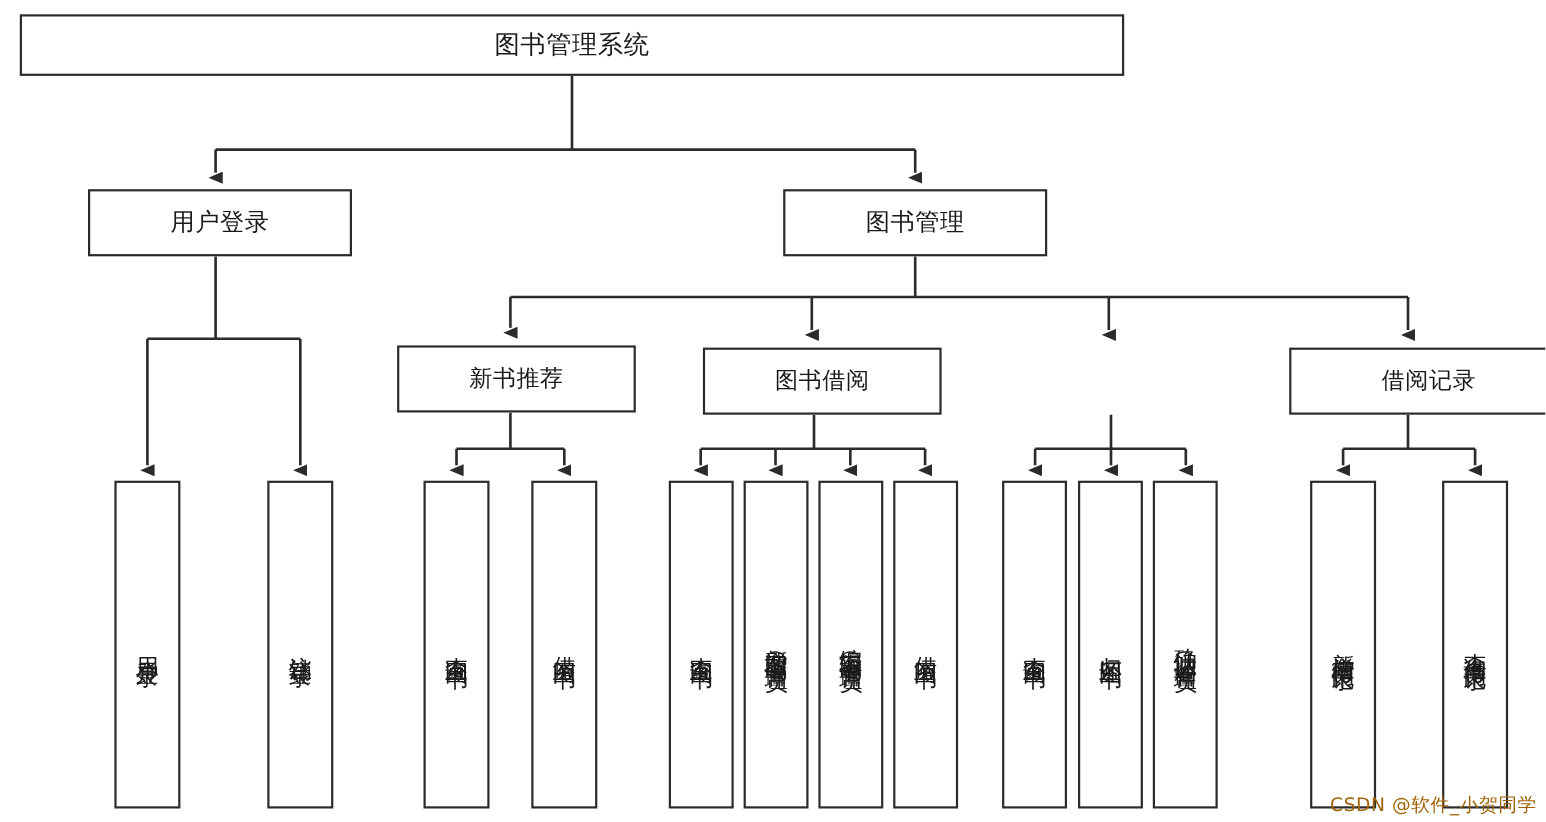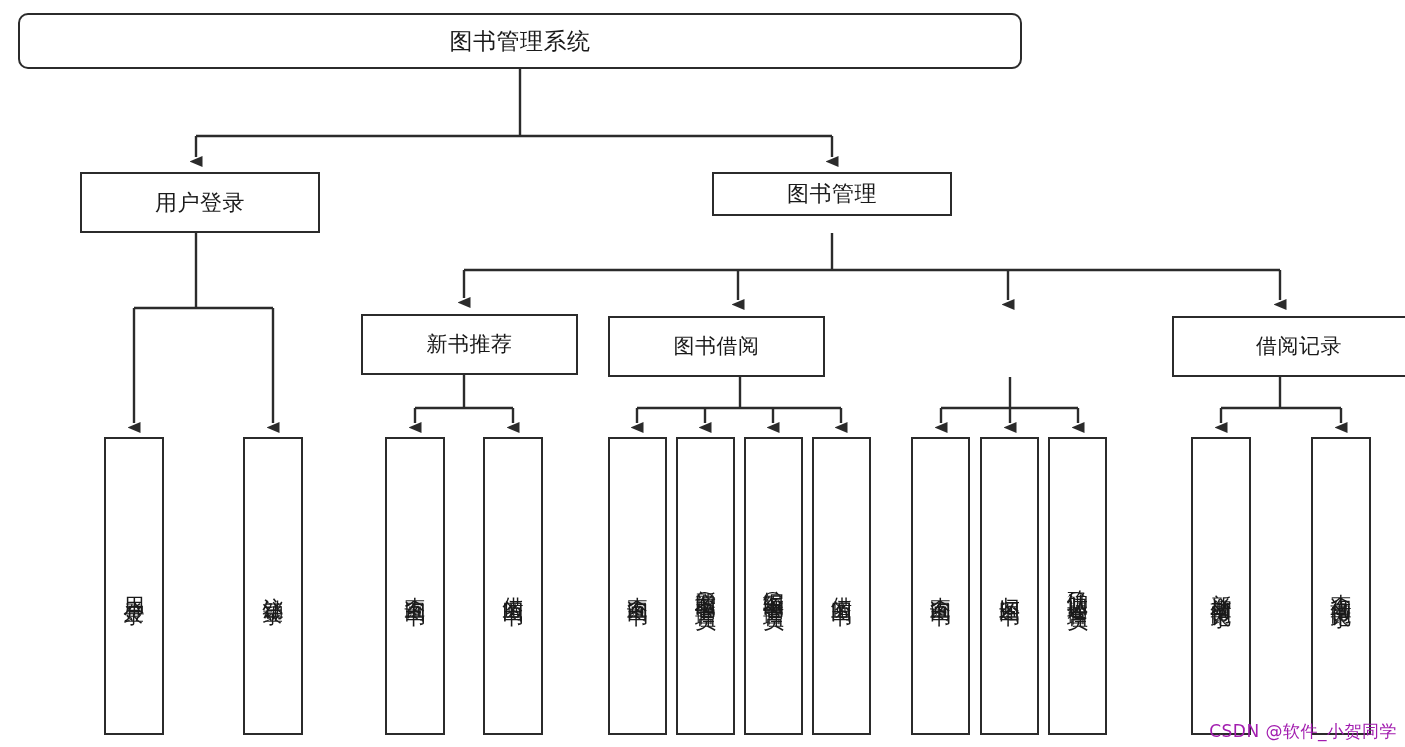--- a/index.html
+++ b/index.html
@@ -28,21 +28,21 @@
   .node {
     position: absolute;
     box-sizing: border-box;
     border: 2px solid #2b2b2b;
     background: #ffffff;
     display: flex;
     align-items: center;
     justify-content: center;
     color: #1a1a1a;
   }
-  .node.level0 { font-size: 23px; border-radius: 10px; }
+  .node.level0 { font-size: 23px; }
   .node.level1 { font-size: 22px; }
   .node.level2 { font-size: 21px; }
   .node.leaf {
     font-size: 21px;
     align-items: center;
     justify-content: center;
     padding: 6px 0;
   }
   .node .label {
     display: block;
@@ -55,21 +55,21 @@
     letter-spacing: 3px;
     line-height: 1.05;
     white-space: nowrap;
     max-height: 100%;
   }
   #watermark {
     position: absolute;
     right: 8px;
     bottom: 4px;
     font-size: 17px;
-    color: #a21caf;
+    color: #a16207;
     letter-spacing: 0.5px;
     white-space: nowrap;
     pointer-events: none;
   }
 </style>
 </head>
 <body>
 
 <div id="diagram-root">
 
@@ -123,28 +123,28 @@
     </g>
   </svg>
 
   <div class="node level0" style="left:18px; top:13px; width:1004px; height:56px;">
     <span class="label">图书管理系统</span>
   </div>
 
   <div class="node level1" style="left:80px; top:172px; width:240px; height:61px;">
     <span class="label">用户登录</span>
   </div>
-  <div class="node level1" style="left:712px; top:172px; width:240px; height:44px;">
+  <div class="node level1" style="left:712px; top:172px; width:240px; height:61px;">
     <span class="label">图书管理</span>
   </div>
 
   <div class="node level2" style="left:361px; top:314px; width:217px; height:61px;">
     <span class="label">新书推荐</span>
   </div>
-  <div class="node level2" style="left:608px; top:316px; width:217px; height:61px;">
+  <div class="node level2" style="left:639px; top:316px; width:217px; height:61px;">
     <span class="label">图书借阅</span>
   </div>
   <div class="node level2" style="left:1172px; top:316px; width:254px; height:61px;">
     <span class="label">借阅记录</span>
   </div>
 
   <div class="node leaf" style="left:104px; top:437px; width:60px; height:298px;">
     <span class="label">用户登录</span>
   </div>
   <div class="node leaf" style="left:243px; top:437px; width:60px; height:298px;">

